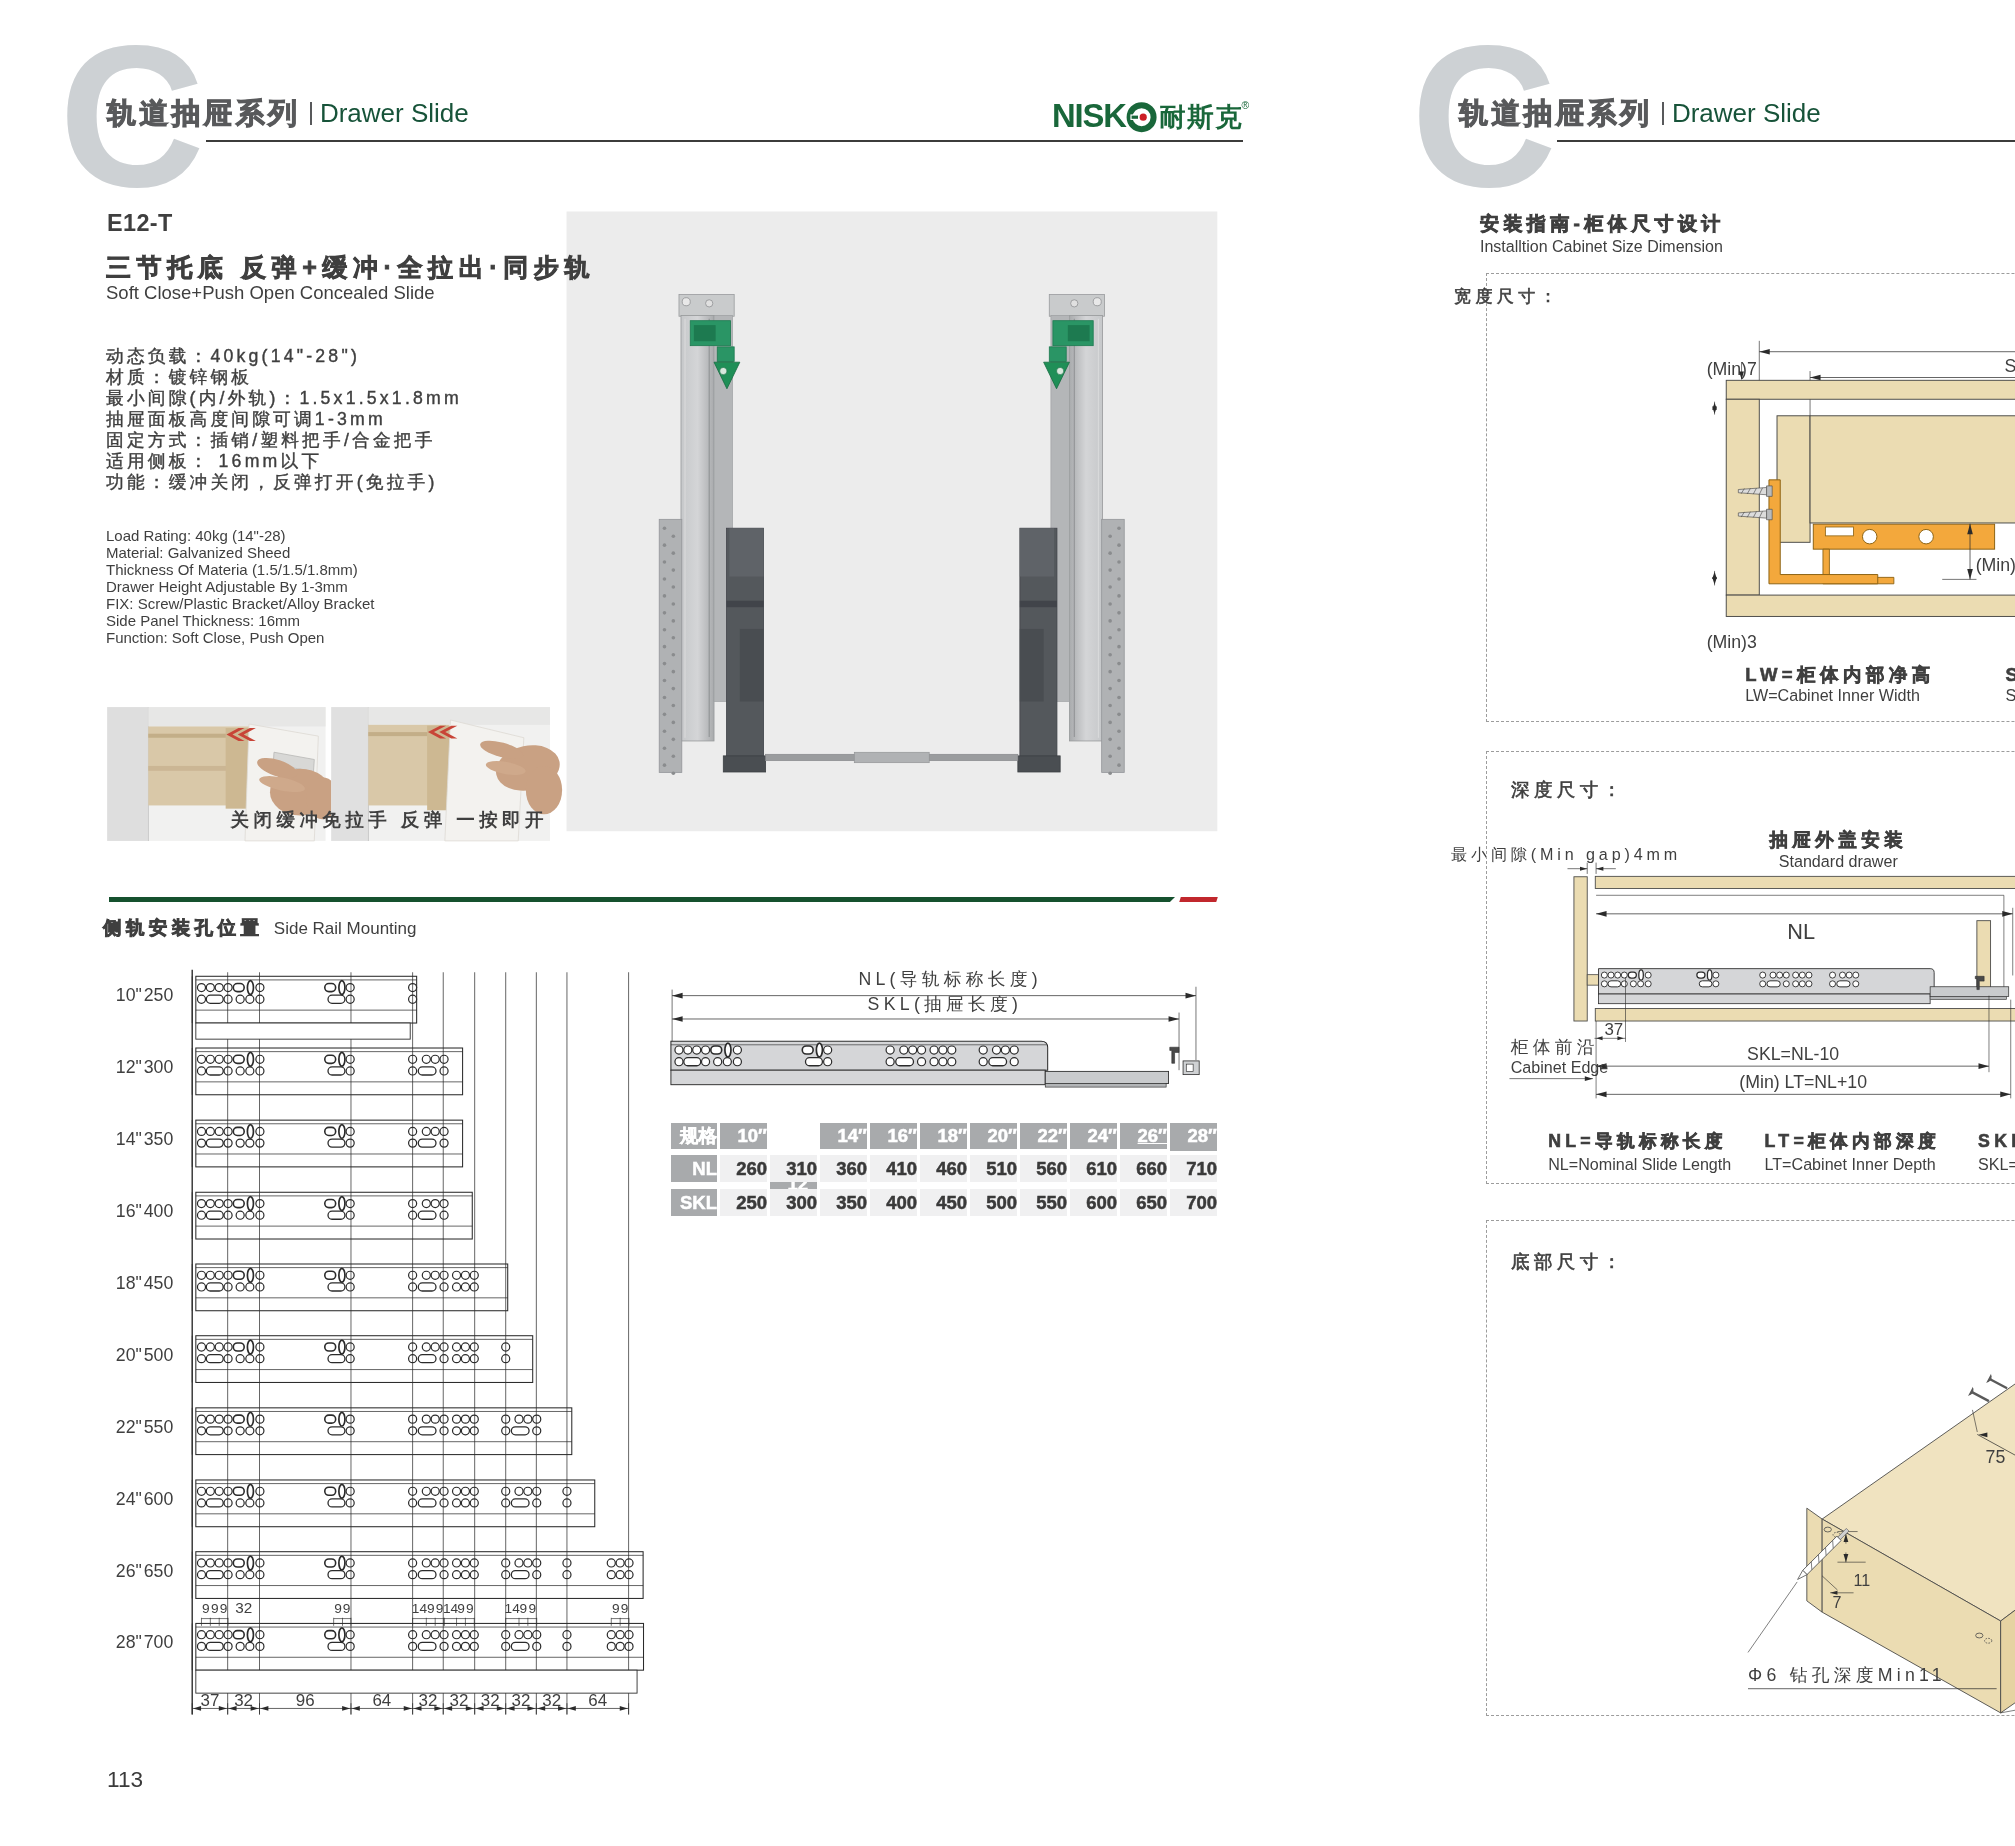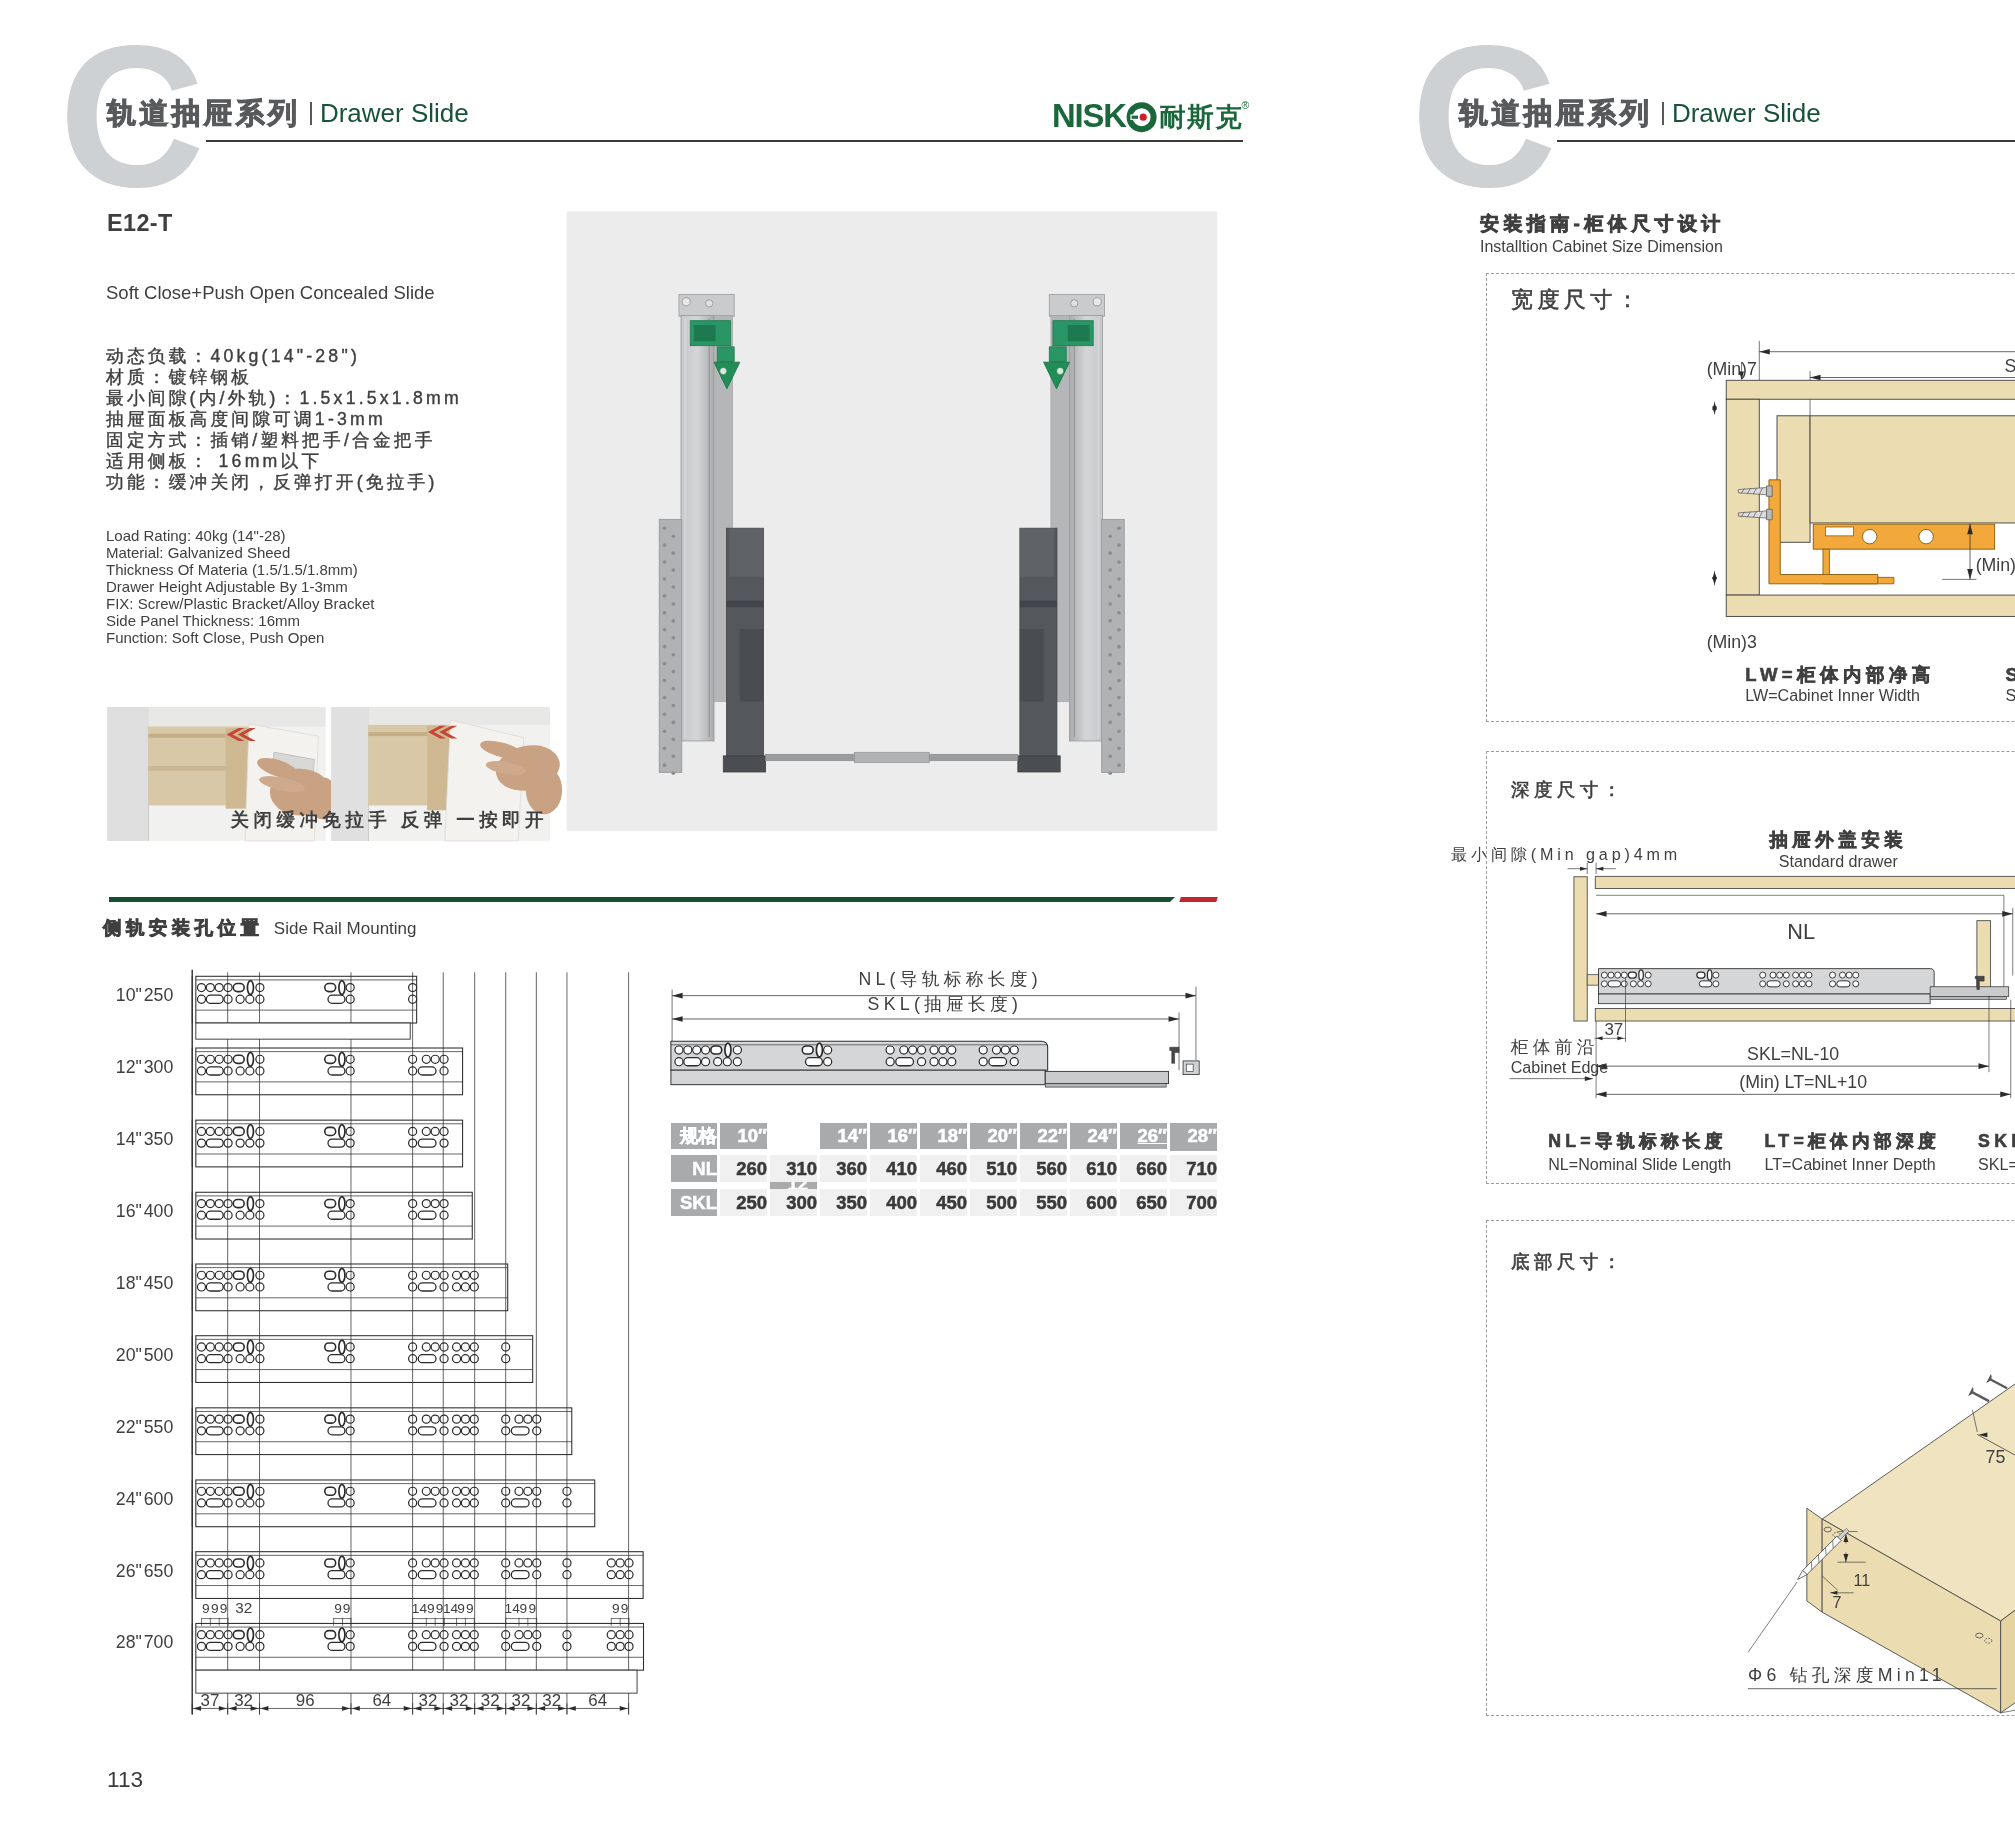--- a/index.html
+++ b/index.html
@@ -1288,20 +1288,21 @@
 <div class="abs" style="left:1459px;top:96px;display:flex;align-items:center;height:35px;">
       <span style="font-size:29px;font-weight:bold;color:#58595b;-webkit-text-stroke:1px #58595b;letter-spacing:3.2px;">轨道抽屉系列</span>
       <span style="display:inline-block;width:2px;height:23.4px;background:#58595b;margin:0 8px 0 9.7px;"></span>
       <span style="font-size:26px;color:#175339;">Drawer Slide</span>
     </div>
 
 <div class="abs" style="left:1557px;top:140px;width:1037px;height:2.4px;background:#3c3c3b;"></div>
 
 <div class="abs" style="left:107px;top:210px;font-size:23.4px;font-weight:600;letter-spacing:0.4px;color:#3f3f3f;">E12-T</div>
 
+<div class="abs" style="left:106px;top:251px;font-size:25px;font-weight:bold;color:#3f3f3f;-webkit-text-stroke:0.8px #3f3f3f;letter-spacing:5.6px;">三节托底 反弹+缓冲·全拉出·同步轨</div>
 
 <div class="abs" style="left:106px;top:282px;font-size:18.5px;color:#3f3f3f;">Soft Close+Push Open Concealed Slide</div>
 
 <div class="abs" style="left:106px;top:346px;font-size:17.7px;line-height:21px;color:#3f3f3f;letter-spacing:3.2px;-webkit-text-stroke:0.4px #3f3f3f;">
       <div>动态负载：40kg(14"-28")</div>
       <div>材质：镀锌钢板</div>
       <div>最小间隙(内/外轨)：1.5x1.5x1.8mm</div>
       <div>抽屉面板高度间隙可调1-3mm</div>
       <div>固定方式：插销/塑料把手/合金把手</div>
       <div>适用侧板： 16mm以下</div>
@@ -1358,21 +1359,21 @@
     <div class="abs tc" style="left:970px;top:1189px;width:47px;height:27px;line-height:27px;background:#f0f0f1;color:#3a3a3a;">500</div>
     <div class="abs tc" style="left:1020px;top:1189px;width:47px;height:27px;line-height:27px;background:#f0f0f1;color:#3a3a3a;">550</div>
     <div class="abs tc" style="left:1070px;top:1189px;width:47px;height:27px;line-height:27px;background:#f0f0f1;color:#3a3a3a;">600</div>
     <div class="abs tc" style="left:1120px;top:1189px;width:47px;height:27px;line-height:27px;background:#f0f0f1;color:#3a3a3a;">650</div>
     <div class="abs tc" style="left:1170px;top:1189px;width:47px;height:27px;line-height:27px;background:#f0f0f1;color:#3a3a3a;">700</div>
 
 <div class="abs" style="left:1480px;top:211px;font-size:19px;font-weight:bold;color:#3f3f3f;-webkit-text-stroke:0.8px #3f3f3f;letter-spacing:4.4px;">安装指南-柜体尺寸设计</div>
 <div class="abs" style="left:1480px;top:238px;font-size:16px;color:#3f3f3f;">Installtion Cabinet Size Dimension</div>
 
 <div class="abs dash" style="left:1486px;top:273px;width:1109px;height:449px;"></div>
-<div class="abs" style="left:1511px;top:285px;font-size:22px;color:#3f3f3f;-webkit-text-stroke:0.6px #3f3f3f;letter-spacing:4.4px;">宽度尺寸：</div>
+<div class="abs" style="left:1454px;top:285px;font-size:17px;color:#3f3f3f;-webkit-text-stroke:0.6px #3f3f3f;letter-spacing:4.4px;">宽度尺寸：</div>
 
 <div class="abs dash" style="left:1486px;top:751px;width:1109px;height:433px;"></div>
 <div class="abs" style="left:1511px;top:777px;font-size:18.5px;color:#3f3f3f;-webkit-text-stroke:0.6px #3f3f3f;letter-spacing:4.4px;">深度尺寸：</div>
 
 <div class="abs dash" style="left:1486px;top:1220px;width:1109px;height:496px;"></div>
 <div class="abs" style="left:1511px;top:1249px;font-size:18.5px;color:#3f3f3f;-webkit-text-stroke:0.6px #3f3f3f;letter-spacing:4.4px;">底部尺寸：</div>
 
 <div class="abs" style="left:107px;top:1767px;font-size:22.6px;color:#3a3a3a;">113</div>
 
 </div>

